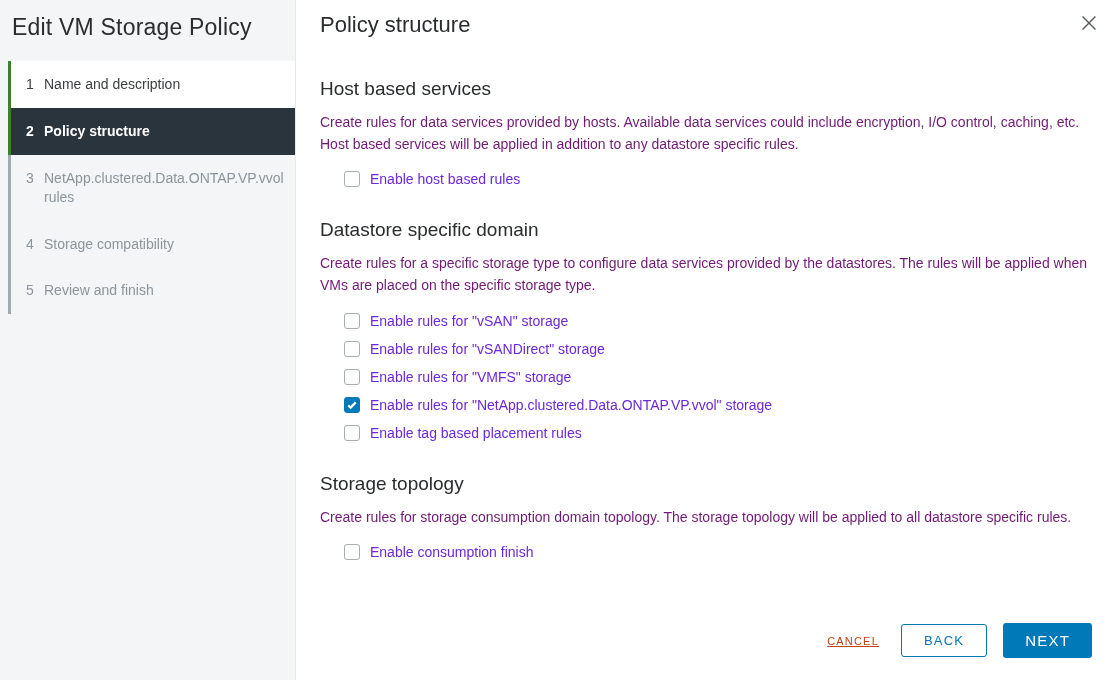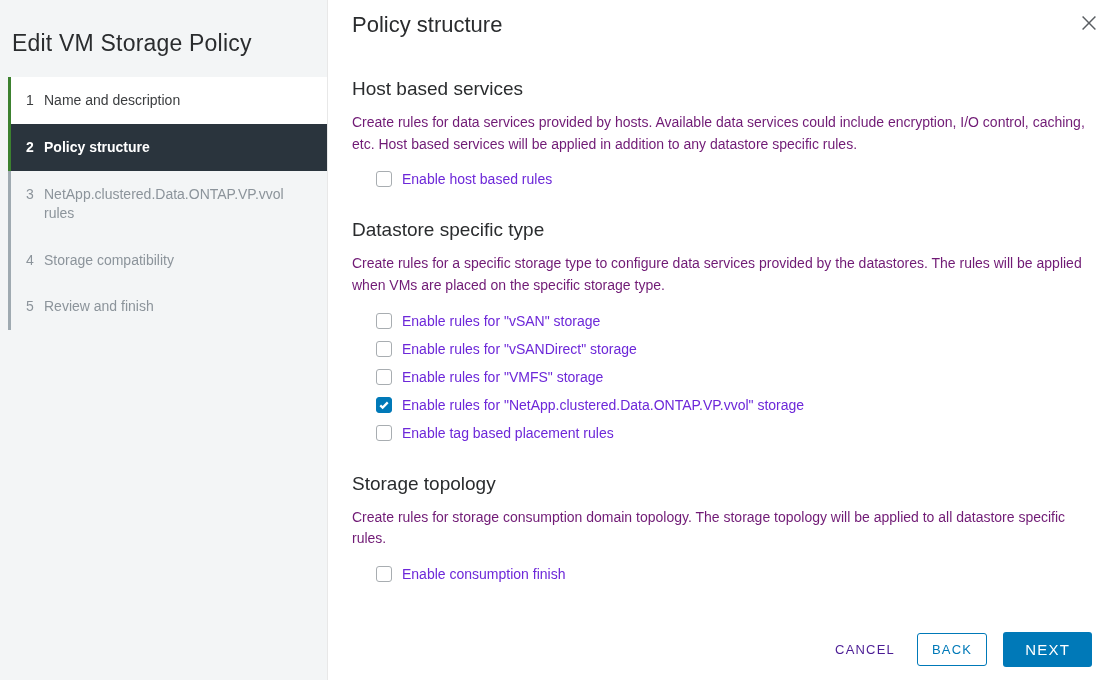--- a/index.html
+++ b/index.html
@@ -12,26 +12,26 @@
       height: 680px;
       overflow: hidden;
     }
     .wizard {
       display: flex;
       width: 100%;
       height: 100%;
     }
     
     .nav {
-      width: 328px;
+      width: 296px;
       background: #f3f5f6;
       border-right: 1px solid #e8e8e8;
       display: flex;
       flex-direction: column;
-      padding-top: 16px;
+      padding-top: 0;
     }
     .nav-title {
       font-size: 23px;
       font-weight: 300;
       color: #2a2c2e;
       padding: 14px 10px 20px 12px;
       letter-spacing: 0.2px;
     }
     .steps {
       border-left: 3px solid #9faab1;
@@ -150,33 +150,34 @@
       margin-top: auto;
       display: flex;
       justify-content: flex-end;
       align-items: center;
       gap: 16px;
       padding: 18px 0 22px 0;
     }
     .btn-flat {
       border: none;
       background: none;
-      color: #4c1d95;
-      font-size: 13px;
+      color: #c2410c;
+      font-size: 11px;
       letter-spacing: 1.2px;
       padding: 8px 6px;
       cursor: pointer;
+      text-decoration: underline;
     }
     .btn-outline {
       border: 1px solid #0079b8;
       background: #fff;
       color: #0079b8;
       font-size: 13px;
       letter-spacing: 1.2px;
-      padding: 8px 14px;
+      padding: 8px 22px;
       border-radius: 3px;
       cursor: pointer;
     }
     .btn-primary {
       border: none;
       background: #0079b8;
       color: #fff;
       font-size: 15px;
       letter-spacing: 1.2px;
       padding: 9px 22px;
@@ -229,21 +230,21 @@
       <p>Create rules for data services provided by hosts. Available data services could include encryption, I/O control, caching, etc. Host based services will be applied in addition to any datastore specific rules.</p>
       <div class="options">
         <div class="opt">
           <span class="cb"></span>
           <span>Enable host based rules</span>
         </div>
       </div>
     </div>
 
     <div class="section">
-      <h2>Datastore specific type</h2>
+      <h2>Datastore specific domain</h2>
       <p>Create rules for a specific storage type to configure data services provided by the datastores. The rules will be applied when VMs are placed on the specific storage type.</p>
       <div class="options">
         <div class="opt">
           <span class="cb"></span>
           <span>Enable rules for "vSAN" storage</span>
         </div>
         <div class="opt">
           <span class="cb"></span>
           <span>Enable rules for "vSANDirect" storage</span>
         </div>

